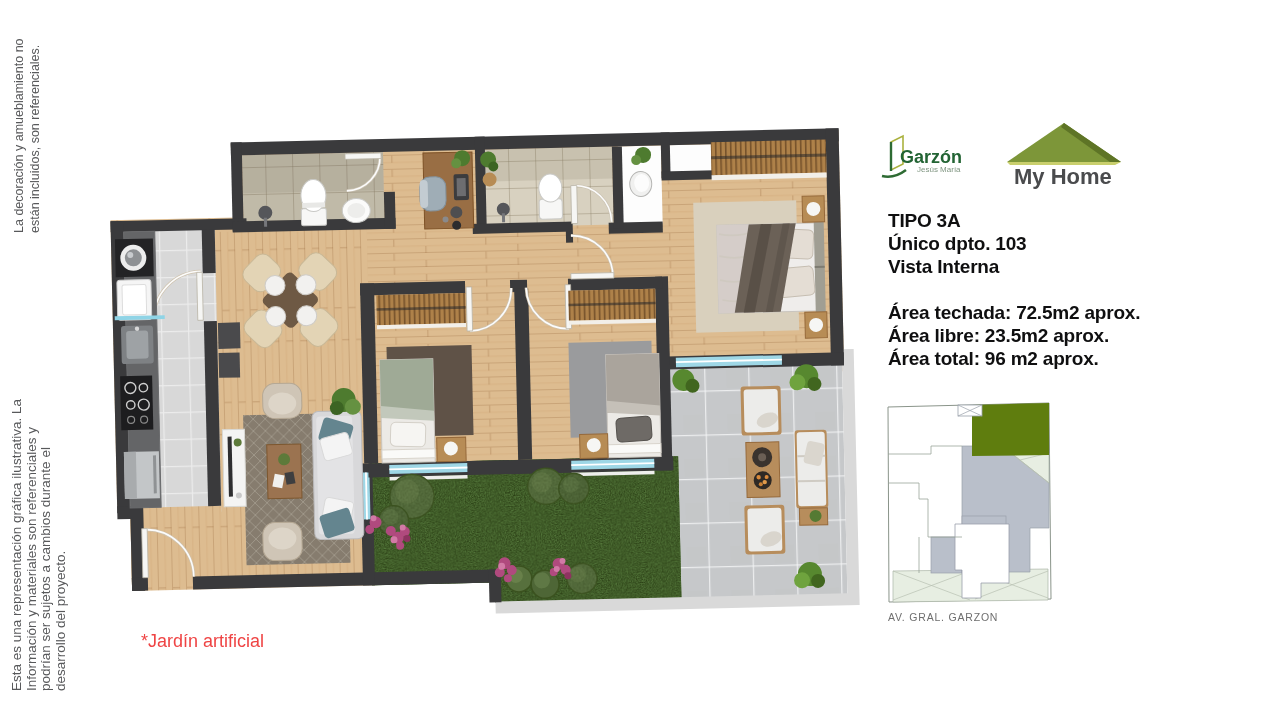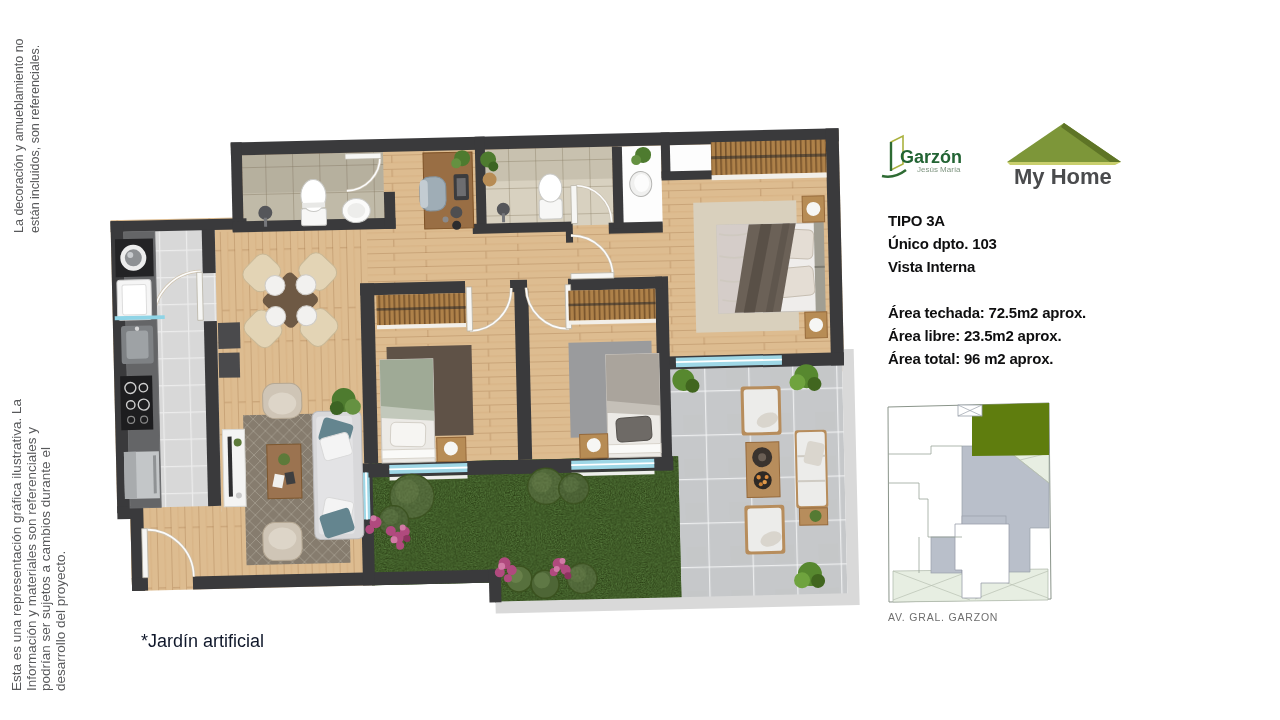--- a/index.html
+++ b/index.html
@@ -501,21 +501,21 @@
   <text x="41" y="46" font-size="8" fill="#7f9580" font-family="Liberation Sans, sans-serif">Jesús María</text>
 </svg>
 
 <svg id="myhome" width="140" height="75" viewBox="0 0 140 75" style="position:absolute;left:998px;top:118px">
   <polygon points="66,5 123,44 9,44" fill="#7d9639"></polygon>
   <polygon points="66,5 123,44 112,44 63,9" fill="#5e7426"></polygon>
   <polygon points="123,44 117,47 12,47 9,44" fill="#c9cf6d"></polygon>
   <text x="16" y="66" font-size="22" font-weight="bold" fill="#4a4b4d" font-family="Liberation Sans, sans-serif">My Home</text>
 </svg>
 
-<div class="rp" style="top:209px;font-size:15px;line-height:23px;letter-spacing:-0.2px;">TIPO 3A<br>Único dpto. 103<br>Vista Interna<br><br>Área techada: 72.5m2 aprox.<br>Área libre: 23.5m2 aprox.<br>Área total: 96 m2 aprox.</div>
+<div class="rp" style="top:209px;font-size:19px;line-height:23px;letter-spacing:-0.2px;">TIPO 3A<br>Único dpto. 103<br>Vista Interna<br><br>Área techada: 72.5m2 aprox.<br>Área libre: 23.5m2 aprox.<br>Área total: 96 m2 aprox.</div>
 
 <svg id="map" width="200" height="240" viewBox="0 0 200 240" style="position:absolute;left:880px;top:395px">
 <g transform="translate(-880 -395)">
 
 <polygon points="888,407 1049,403 1051,599 889,602" fill="#ffffff" stroke="#8a948a" stroke-width="1"></polygon>
 
 <polygon points="893,571 1048,569 1048,600 893,602" fill="#e7eee2" stroke="#aab4a6" stroke-width="0.7"></polygon>
 <path d="M893,571 L970,600 M970,571 L893,600 M975,571 L1048,598 M1048,571 L975,599" stroke="#b7c0b2" stroke-width="0.7" fill="none"></path>
 
 <polygon points="962,446 994,446 994,450 1049,450 1049,528 1030,528 1030,572 1006,572 1006,528 962,528" fill="#b9bfca" stroke="#9aa0ab" stroke-width="0.7"></polygon>
@@ -534,13 +534,13 @@
 <path d="M958,405 L982,416 M982,405 L958,416" stroke="#9aa0ab" stroke-width="0.7"></path>
 
 <path d="M888,454 L931,454 L931,446 L962,446" stroke="#9aa49a" stroke-width="0.8" fill="none"></path>
 <path d="M889,483 L919,483 L919,499 L928,499 L928,537 L962,537" stroke="#9aa49a" stroke-width="0.8" fill="none"></path>
 <path d="M919,537 L919,573" stroke="#9aa49a" stroke-width="0.8" fill="none"></path>
 </g>
 </svg>
 
 <div style="position:absolute;left:888px;top:611px;width:160px;font-size:10.5px;color:#6e6e6e;letter-spacing:0.8px;">AV. GRAL. GARZON</div>
 
-<div style="position:absolute;left:141px;top:631px;font-size:18px;color:#0f172a;">*Jardín artificial</div>
+<div style="position:absolute;left:141px;top:631px;font-size:18px;color:#ef4444;">*Jardín artificial</div>
 
 </body></html>

